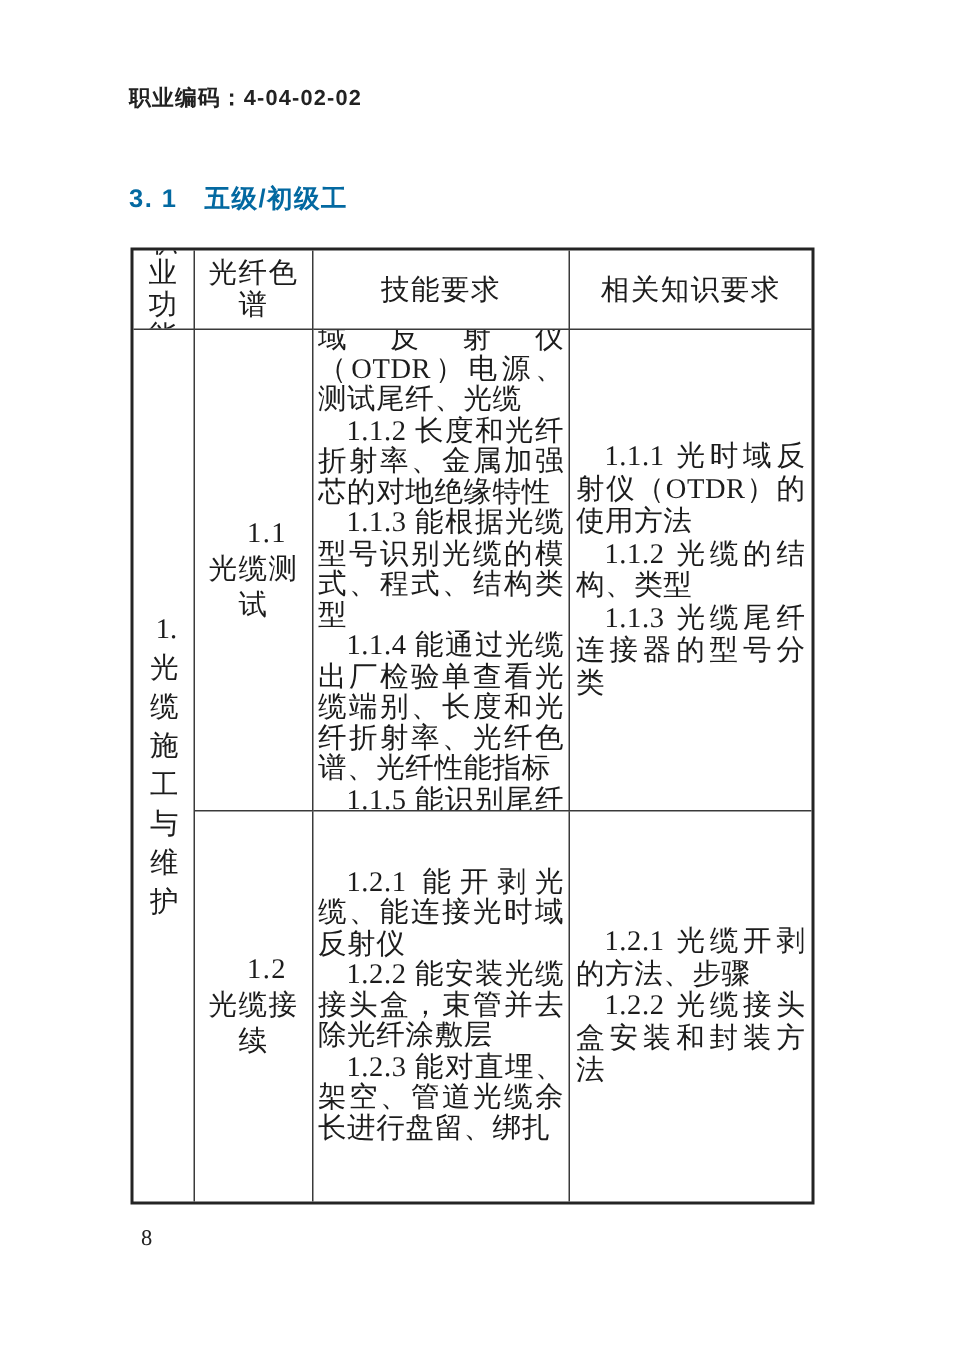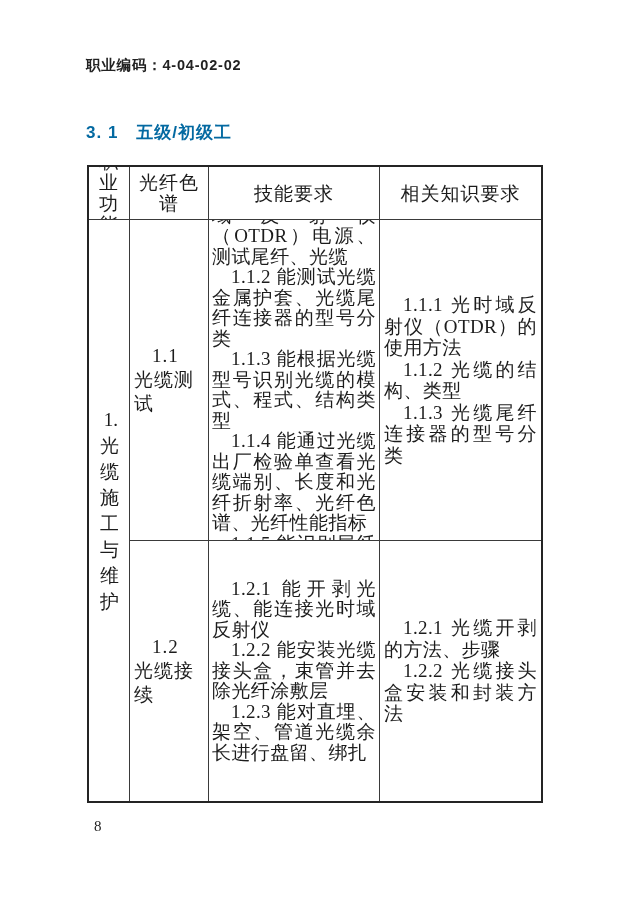--- a/index.html
+++ b/index.html
@@ -80,20 +80,21 @@
     text-align: right;
     word-break: break-all;
     line-height: 26px;
     letter-spacing: 0;
   }
   .work-cell {
     display: flex;
     align-items: center;
     padding: 0 4px;
     line-height: 24px;
+    text-align: center;
   }
   .work-cell p {
     width: 100%;
     text-indent: 0.95em;
     letter-spacing: 1px;
   }
   .para-cell {
     display: flex;
     flex-direction: column;
     justify-content: center;
@@ -133,21 +134,21 @@
     <div class="cell func-cell b-r fcell">
       <div class="func-vertical">1. 光缆施工与维护</div>
     </div>
 
     <div class="cell work-cell b-r b-b r1c2">
       <p>1.1 光缆测试</p>
     </div>
 
     <div class="cell para-cell skills-cell b-r b-b r1c3">
       <p>1.1.1 能连接光时域反射仪（OTDR）电源、测试尾纤、光缆</p>
-      <p>1.1.2 能测试光缆金属护套、光缆尾纤连接器的型号分类</p>
+      <p>1.1.2 长度和光纤折射率、金属加强芯的对地绝缘特性</p>
       <p>1.1.3 能根据光缆型号识别光缆的模式、程式、结构类型</p>
       <p>1.1.4 能通过光缆出厂检验单查看光缆端别、长度和光纤折射率、光纤色谱、光纤性能指标</p>
       <p>1.1.5 能识别尾纤连接器</p>
     </div>
 
     <div class="cell para-cell knowledge-cell b-b r1c4">
       <p>1.1.1 光时域反射仪（OTDR）的使用方法</p>
       <p>1.1.2 光缆的结构、类型</p>
       <p>1.1.3 光缆尾纤连接器的型号分类</p>
     </div>

